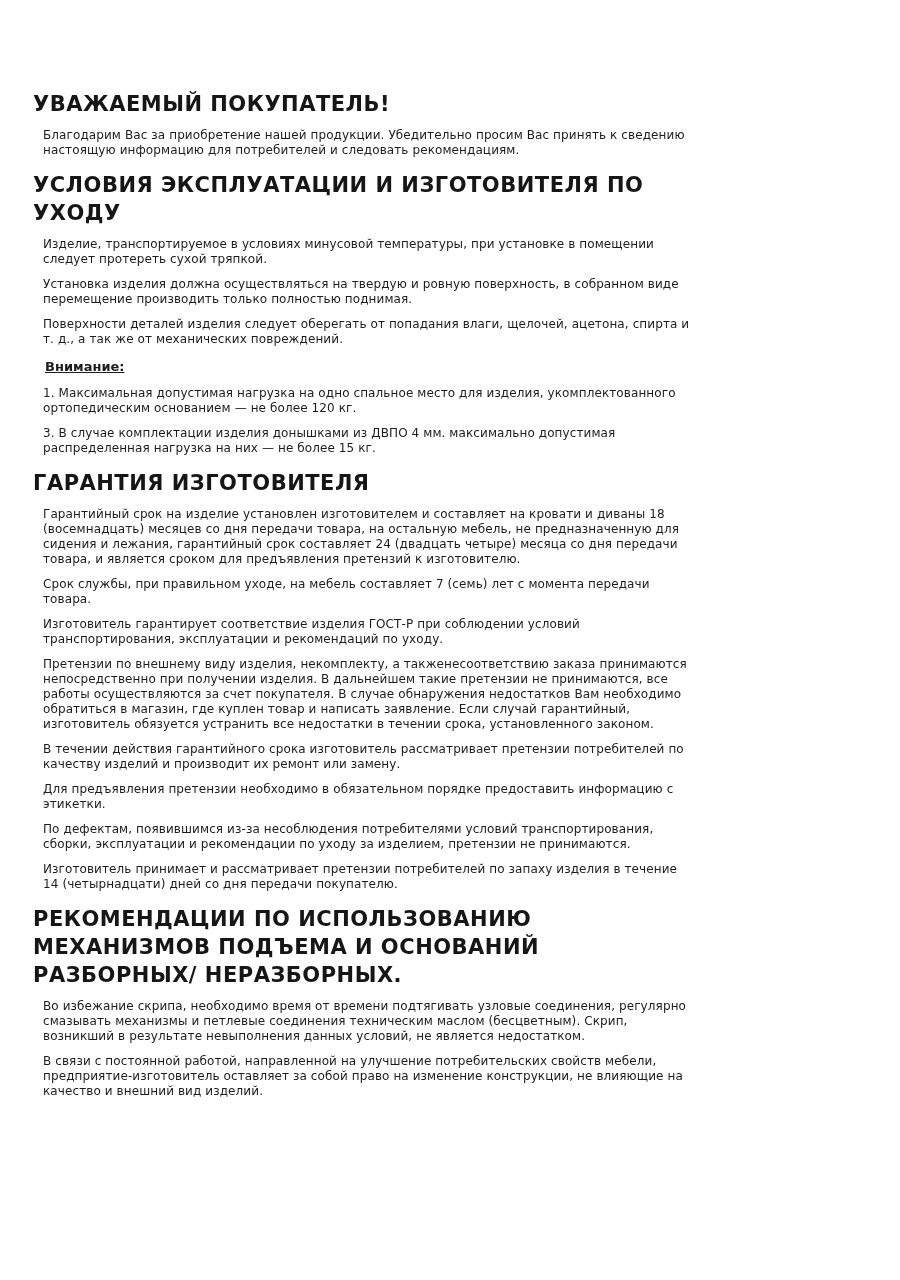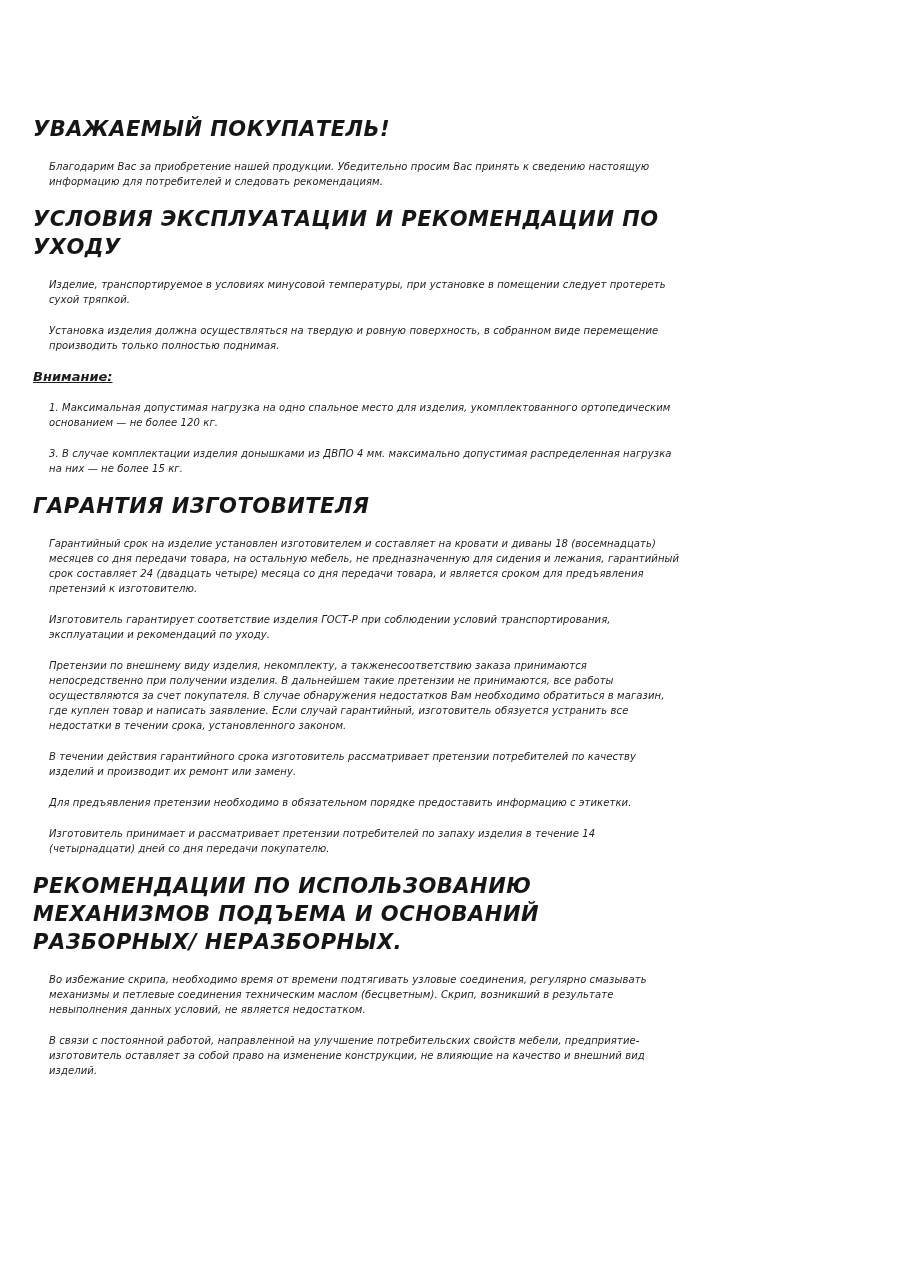--- a/index.html
+++ b/index.html
@@ -11,76 +11,78 @@
     width: 900px;
     height: 1280px;
     font-family: "DejaVu Sans", "Liberation Sans", sans-serif;
     color: #1c1c1c;
     overflow: hidden;
   }
   .page {
     box-sizing: border-box;
     width: 728px;
     height: 1280px;
-    padding: 115px 28px 0 33px;
-    font-style: italic;
+    padding: 90px 28px 0 33px;
   }
   .doc-heading {
     font-size: 21px;
     line-height: 28px;
     font-weight: 700;
     letter-spacing: 0.5px;
     color: #161616;
     margin: 13px 0 4px 0;
   }
   .section:first-child .doc-heading {
     margin-top: 0;
   }
   .section-mechanisms .doc-heading {
   }
   .body-text, .attention-item {
-    font-size: 10px;
+    font-size: 12px;
     line-height: 15px;
-    margin: 16px;
+    margin: 10px;
     letter-spacing: 0.1px;
   }
   .attention-label {
     font-size: 13px;
     line-height: 15px;
-    margin: 0;
+    margin: 12px;
     font-weight: 700;
     text-decoration: underline;
   }
 </style>
 </head>
 <body>
 
 <div class="page">
 
   <div class="section section-greeting">
     <h1 class="doc-heading">УВАЖАЕМЫЙ ПОКУПАТЕЛЬ!</h1>
     <p class="body-text">Благодарим Вас за приобретение нашей продукции. Убедительно просим Вас принять к сведению настоящую информацию для потребителей и следовать рекомендациям.</p>
   </div>
 
   <div class="section section-care">
-    <h1 class="doc-heading">УСЛОВИЯ ЭКСПЛУАТАЦИИ И РЕКОМЕНДАЦИИ ПО УХОДУ</h1>
+    <h1 class="doc-heading">УСЛОВИЯ ЭКСПЛУАТАЦИИ И ИЗГОТОВИТЕЛЯ ПО УХОДУ</h1>
     <p class="body-text">Изделие, транспортируемое в условиях минусовой температуры, при установке в помещении следует протереть сухой тряпкой.</p>
     <p class="body-text">Установка изделия должна осуществляться на твердую и ровную поверхность, в собранном виде перемещение производить только полностью поднимая.</p>
+    <p class="body-text">Поверхности деталей изделия следует оберегать от попадания влаги, щелочей, ацетона, спирта и т. д., а так же от механических повреждений.</p>
     <p class="attention-label">Внимание:</p>
     <p class="attention-item">1. Максимальная допустимая нагрузка на одно спальное место для изделия, укомплектованного ортопедическим основанием — не более 120 кг.</p>
     <p class="attention-item">3. В случае комплектации изделия донышками из ДВПО 4 мм. максимально допустимая распределенная нагрузка на них — не более 15 кг.</p>
   </div>
 
   <div class="section section-warranty">
     <h1 class="doc-heading">ГАРАНТИЯ ИЗГОТОВИТЕЛЯ</h1>
     <p class="body-text">Гарантийный срок на изделие установлен изготовителем и составляет на кровати и диваны 18 (восемнадцать) месяцев со дня передачи товара, на остальную мебель, не предназначенную для сидения и лежания, гарантийный срок составляет 24 (двадцать четыре) месяца со дня передачи товара, и является сроком для предъявления претензий к изготовителю.</p>
+    <p class="body-text">Срок службы, при правильном уходе, на мебель составляет 7 (семь) лет с момента передачи товара.</p>
     <p class="body-text">Изготовитель гарантирует соответствие изделия ГОСТ-Р при соблюдении условий транспортирования, эксплуатации и рекомендаций по уходу.</p>
     <p class="body-text">Претензии по внешнему виду изделия, некомплекту, а такженесоответствию заказа принимаются непосредственно при получении изделия. В дальнейшем такие претензии не принимаются, все работы осуществляются за счет покупателя. В случае обнаружения недостатков  Вам необходимо обратиться в магазин, где куплен товар и написать заявление. Если случай гарантийный, изготовитель обязуется устранить все недостатки в течении срока, установленного законом.</p>
     <p class="body-text">В течении действия гарантийного срока изготовитель рассматривает претензии потребителей по качеству изделий и производит их ремонт или замену.</p>
     <p class="body-text">Для предъявления претензии необходимо в обязательном порядке предоставить информацию с этикетки.</p>
+    <p class="body-text">По дефектам, появившимся из-за несоблюдения потребителями условий транспортирования, сборки, эксплуатации и рекомендации по уходу за изделием, претензии не принимаются.</p>
     <p class="body-text">Изготовитель принимает и рассматривает претензии потребителей по запаху изделия в течение 14 (четырнадцати) дней со дня передачи  покупателю.</p>
   </div>
 
   <div class="section section-mechanisms">
     <h1 class="doc-heading">РЕКОМЕНДАЦИИ ПО ИСПОЛЬЗОВАНИЮ МЕХАНИЗМОВ ПОДЪЕМА И ОСНОВАНИЙ РАЗБОРНЫХ/ НЕРАЗБОРНЫХ.</h1>
     <p class="body-text">Во избежание скрипа, необходимо время от времени подтягивать узловые соединения, регулярно смазывать механизмы и петлевые соединения техническим маслом (бесцветным). Скрип, возникший в результате невыполнения данных условий, не является недостатком.</p>
     <p class="body-text">В связи с постоянной работой, направленной на улучшение потребительских свойств мебели, предприятие-изготовитель оставляет за собой право на изменение конструкции, не влияющие на качество и внешний вид изделий.</p>
   </div>
 
 </div>

